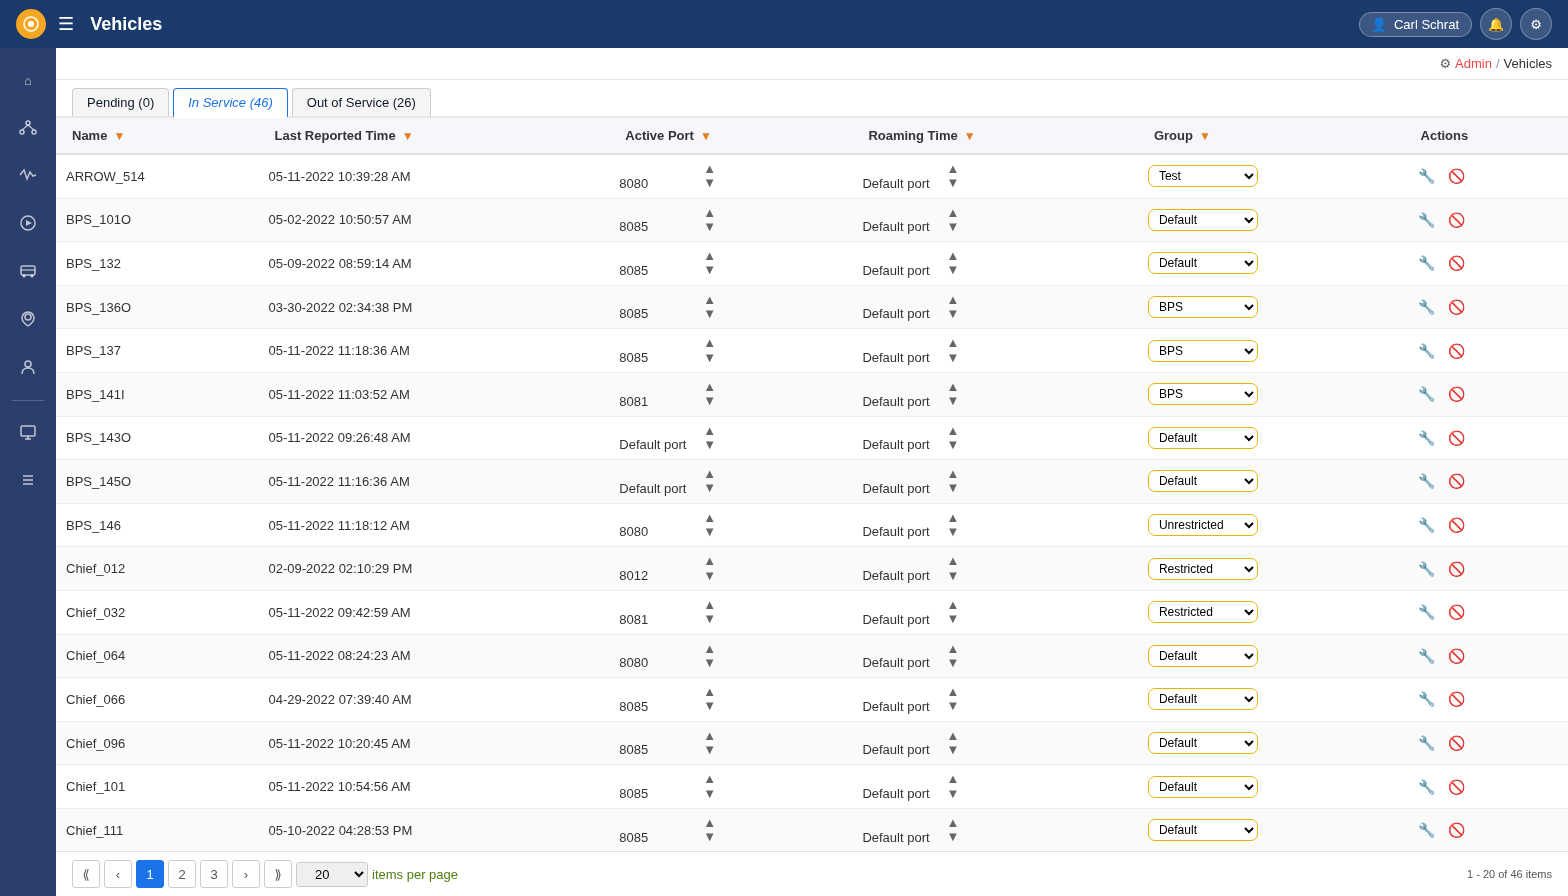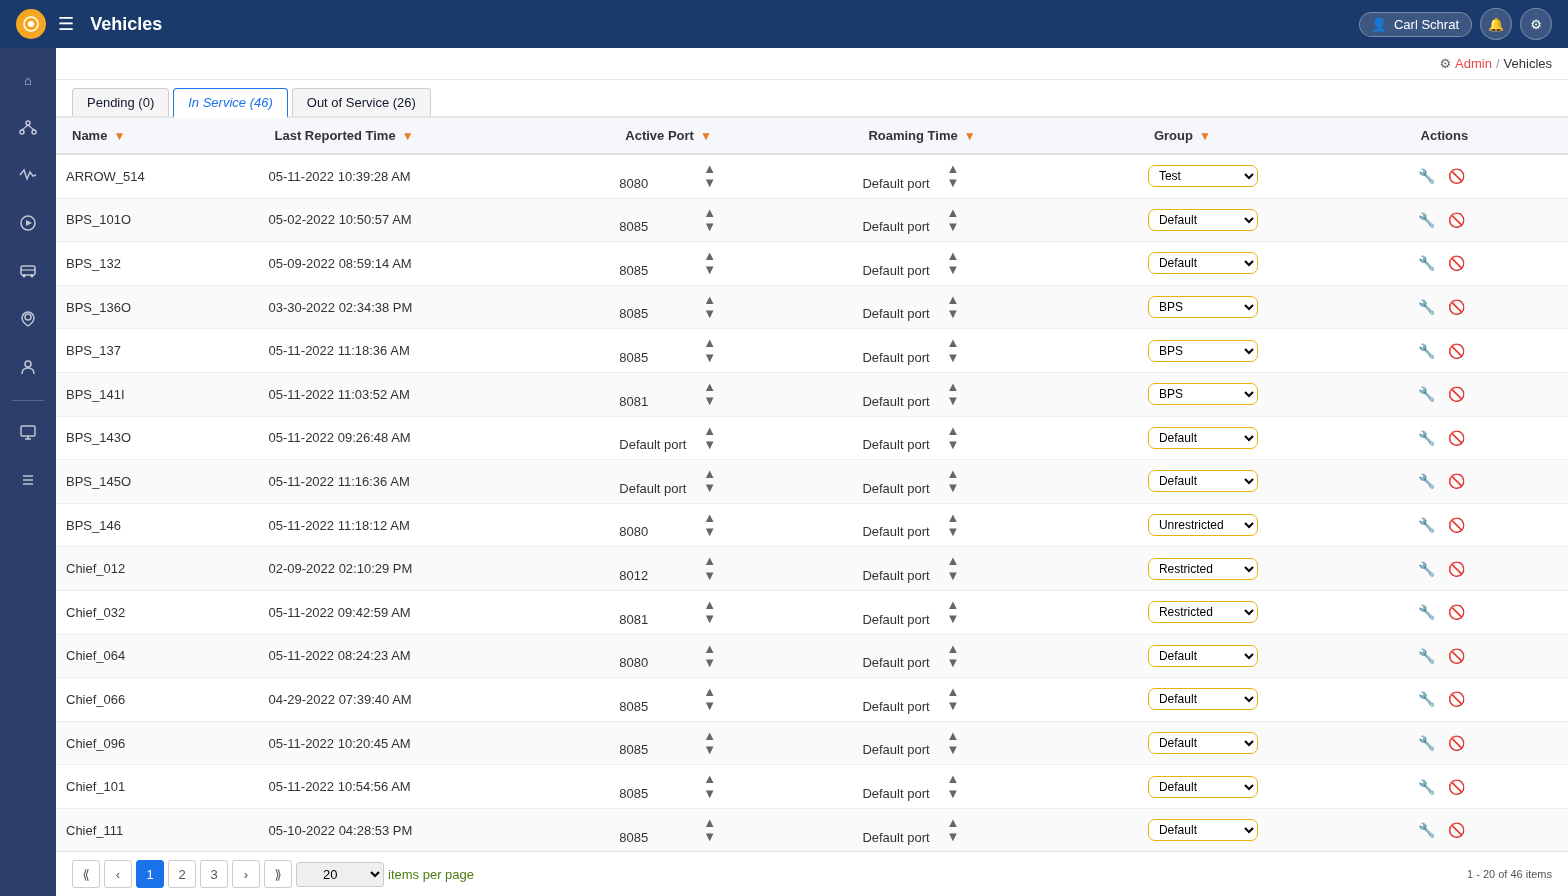--- a/index.html
+++ b/index.html
@@ -225,21 +225,21 @@
       background: white;
       cursor: pointer;
       display: flex; align-items: center; justify-content: center;
       font-size: 13px;
       border-radius: 3px;
       color: #555;
     }
     .page-btn.active { background: #1a73e8; color: white; border-color: #1a73e8; }
     .per-page-select {
       border: 1px solid #ccc;
-      padding: 3px 22px;
+      padding: 3px 14px;
       border-radius: 3px;
       font-size: 13px;
       cursor: pointer;
     }
     .per-page-label { color: #4d7c0f; }
     .pagination-right { color: #555; font-size: 11px; }
   </style>
 </head>
 <body>
 

